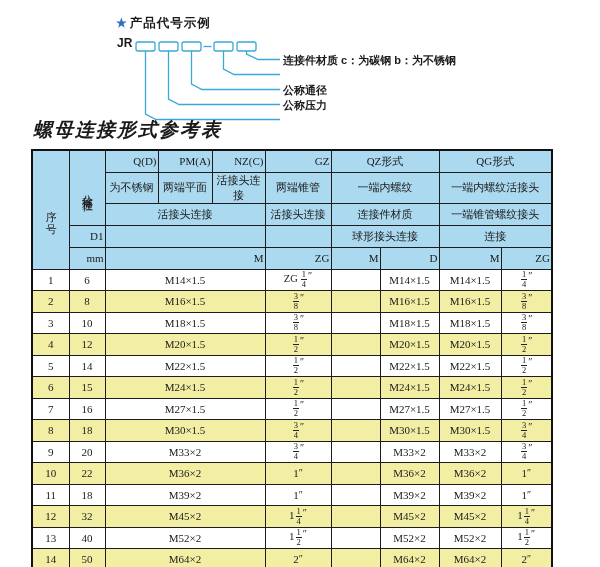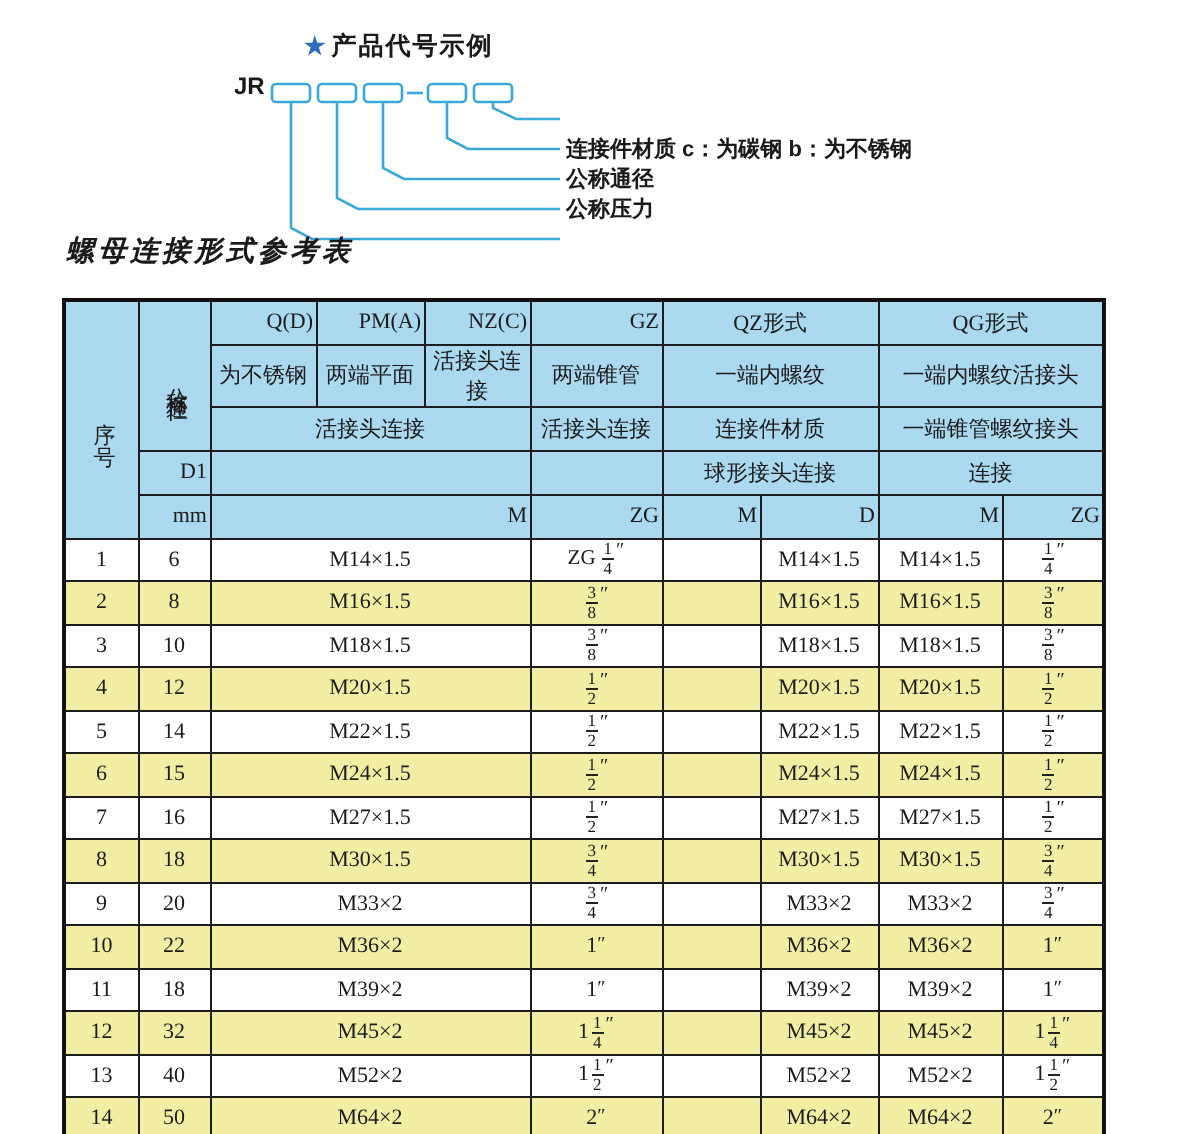--- a/index.html
+++ b/index.html
@@ -5,34 +5,34 @@
   html,body{margin:0;padding:0;}
   body{
     width:600px;height:567px;position:relative;background:#ffffff;
     font-family:"Liberation Serif", serif;color:#1a1a1a;overflow:hidden;
   }
   
   .diagram{position:absolute;left:0;top:0;width:600px;height:140px;}
   .diagram svg{position:absolute;left:0;top:0;}
   .diag-title{
     position:absolute;left:116px;top:15px;font-family:"Liberation Sans",sans-serif;
-    font-size:12.5px;font-weight:700;letter-spacing:1px;white-space:nowrap;margin-left:36px;
+    font-size:12.5px;font-weight:700;letter-spacing:1px;white-space:nowrap;
   }
   .diag-title .star{color:var(--star,#2e6fbe);margin-right:2px;font-size:12px;}
   .code-prefix{
     position:absolute;left:117px;top:36px;font-family:"Liberation Sans",sans-serif;
     font-size:12px;font-weight:700;
   }
   .callout-label{
     position:absolute;left:283px;height:14px;line-height:14px;white-space:nowrap;
     font-family:"Liberation Sans",sans-serif;font-size:11px;font-weight:600;
   }
   
   .tbl-title{
-    position:absolute;left:33px;top:117px;font-size:14px;font-weight:700;
+    position:absolute;left:33px;top:117px;font-size:19px;font-weight:700;
     font-style:italic;letter-spacing:2px;font-family:"DejaVu Serif",serif;
   }
   
   table{
     position:absolute;left:31px;top:149px;border-collapse:collapse;table-layout:fixed;
     border:2px solid #111;font-size:11px;
   }
   th,td{
     border:1px solid var(--border,#1c1c1c);padding:0 1px;text-align:center;
     vertical-align:middle;font-weight:normal;overflow:hidden;
@@ -70,21 +70,21 @@
       <polyline points="223.5,51 223.5,69 234,74.5 280,74.5"></polyline>
       <polyline points="191.5,51 191.5,84 202,89.5 280,89.5"></polyline>
       <polyline points="168.5,51 168.5,99 179,104.5 280,104.5"></polyline>
       <polyline points="145.5,51 145.5,114 156,119.5 280,119.5"></polyline>
     </g>
   </svg>
   <div class="diag-title">
     <span class="star">★</span><span>产品代号示例</span>
   </div>
   <div class="code-prefix">JR</div>
-  <div class="callout-label" style="top:68px">连接件材质  c：为碳钢  b：为不锈钢</div>
+  <div class="callout-label" style="top:53px">连接件材质  c：为碳钢  b：为不锈钢</div>
   <div class="callout-label" style="top:83px">公称通径</div>
   <div class="callout-label" style="top:98px">公称压力</div>
 </div>
 
 <div class="tbl-title">螺母连接形式参考表</div>
 
 <table>
   <colgroup>
     <col style="width:37px">
       <col style="width:36px">

